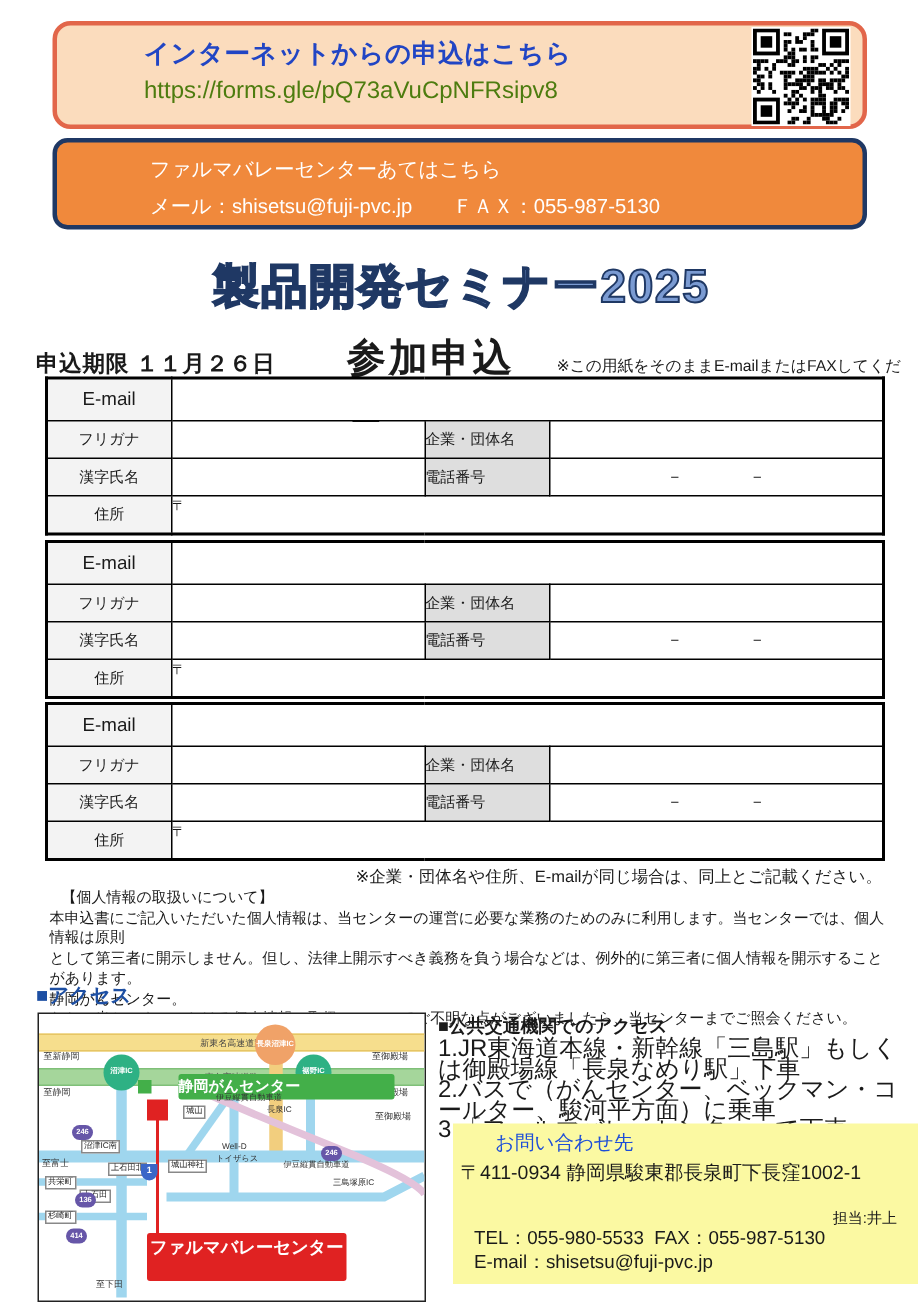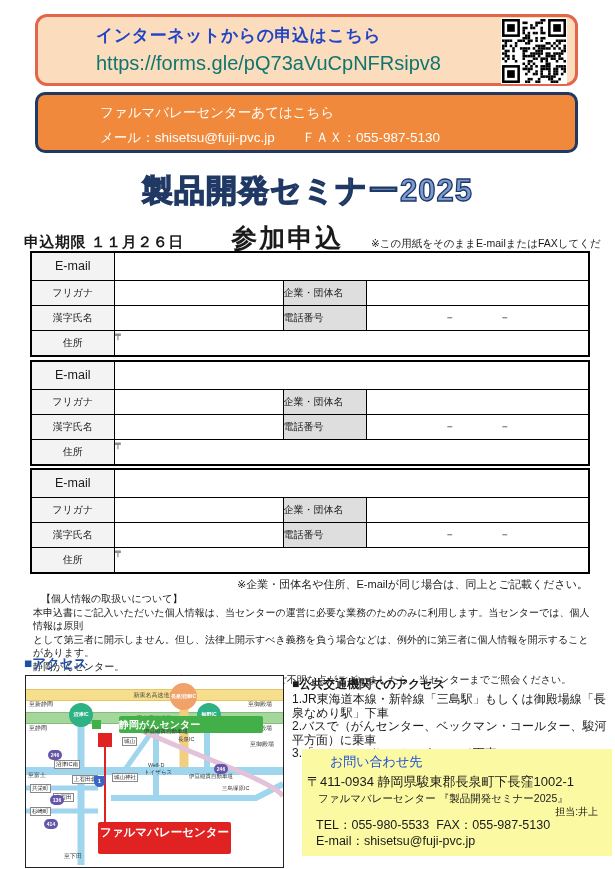--- a/index.html
+++ b/index.html
@@ -10,21 +10,21 @@
   }
   .pre{white-space:pre;}
 
   
   .internet-box{
     position:absolute;left:35px;top:14px;width:537px;height:66px;
     background:#FBDCBD;border:3px solid #E2664A;border-radius:12px;
   }
   .ib-text{position:absolute;left:58px;top:7px;}
   .ib-head{font-size:17px;font-weight:bold;color:#2145C4;letter-spacing:.5px;}
-  .ib-url{font-size:20px;color:#0f766e;margin-top:5px;}
+  .ib-url{font-size:16px;color:#4d7c0f;margin-top:5px;}
   .qr{
     position:absolute;right:8px;top:1px;width:64px;height:64px;
     background:#fff;padding:1px;
   }
 
   
   .center-box{
     position:absolute;left:35px;top:92px;width:537px;height:55px;
     background:#F0893C;border:3px solid #1F3864;border-radius:10px;color:#fff;
   }
@@ -106,21 +106,21 @@
     font-size:5px;text-align:center;line-height:10px;font-weight:bold;
   }
   .shield-blue{
     width:11px;height:11px;background:#3A66C8;color:#fff;font-size:6px;text-align:center;
     line-height:11px;font-weight:bold;border-radius:0 0 50% 50%;
   }
 
   
   .transit{position:absolute;left:292px;top:676px;width:322px;}
   .transit-heading{font-size:12px;font-weight:bold;}
-  .transit-line{font-size:12px;line-height:13.5px;}
+  .transit-line{font-size:16px;line-height:13.5px;}
 
   
   .contact-box{
     position:absolute;left:302px;top:749px;width:310px;height:107px;background:#FBF9A2;
   }
   .contact-box *{position:absolute;white-space:pre;}
   .ct-heading{left:28px;top:4px;font-size:13px;color:#1d4ed8;}
   .ct-address{left:5px;top:24px;font-size:13px;}
   .ct-org{left:16px;top:43px;font-size:10.5px;}
   .ct-attn{right:14px;top:56px;font-size:10px;}
@@ -535,17 +535,16 @@
 <div class="transit">
   <div class="transit-heading">■公共交通機関でのアクセス</div>
   <div class="transit-line">1.JR東海道本線・新幹線「三島駅」もしくは御殿場線「長泉なめり駅」下車</div>
   <div class="transit-line">2.バスで（がんセンター、ベックマン・コールター、駿河平方面）に乗車</div>
   <div class="transit-line">3.「ファルマバレーセンター」で下車</div>
 </div>
 
 <div class="contact-box">
   <div class="ct-heading">お問い合わせ先</div>
   <div class="ct-address">〒411-0934 静岡県駿東郡長泉町下長窪1002-1</div>
-  <div class="ct-org">ファルマバレーセンター 『製品開発セミナー2025』</div>
   <div class="ct-attn">担当:井上</div>
   <div class="ct-tel">TEL：055-980-5533  FAX：055-987-5130</div>
   <div class="ct-email">E-mail：shisetsu@fuji-pvc.jp</div>
 </div>
 
 </body></html>

